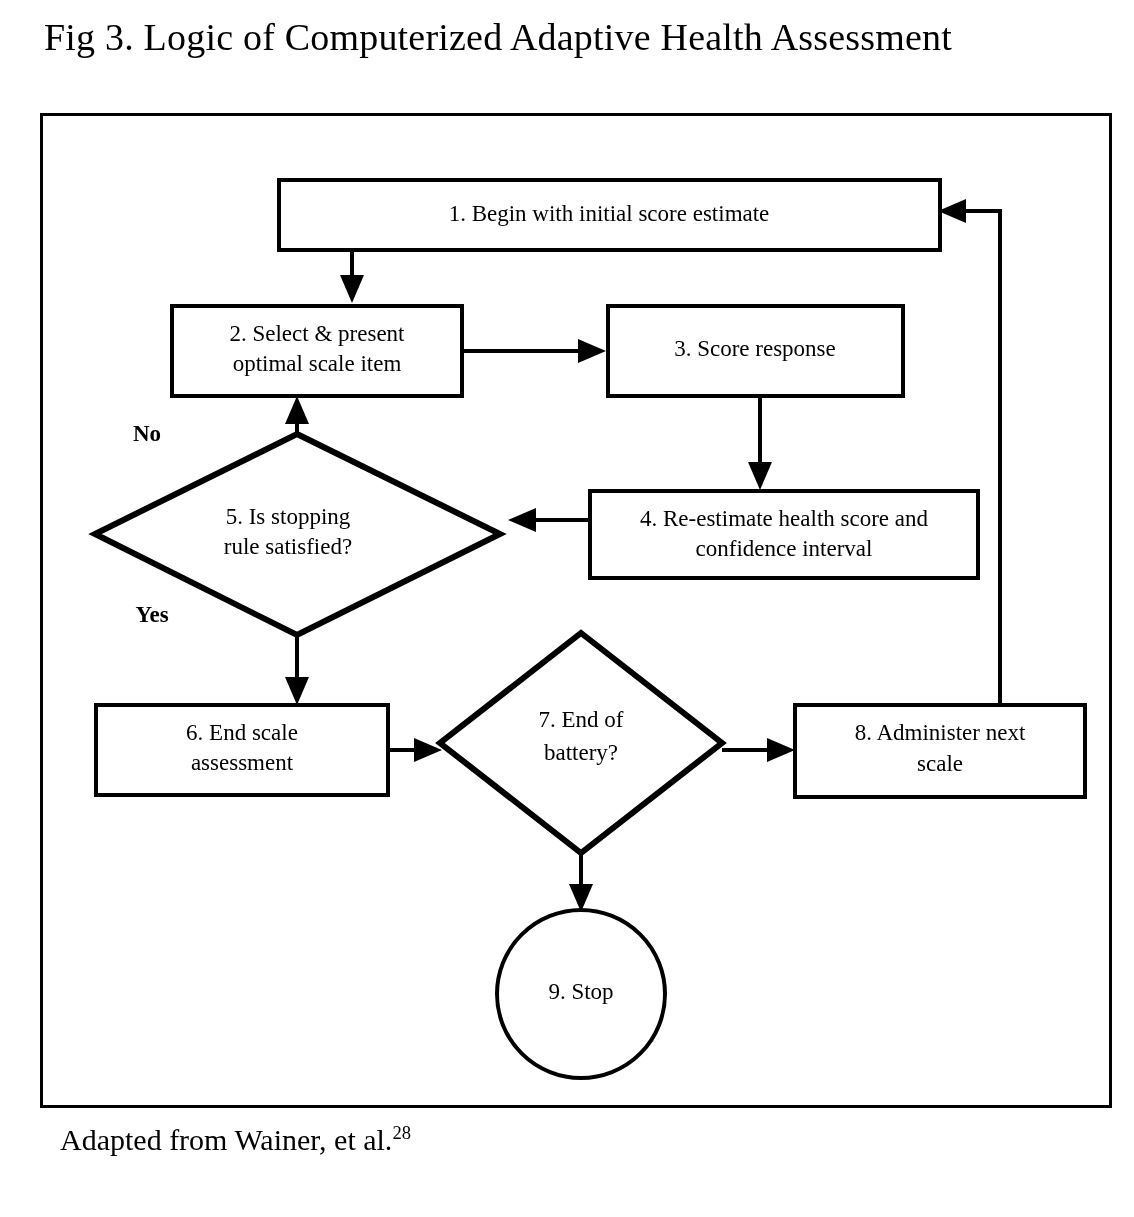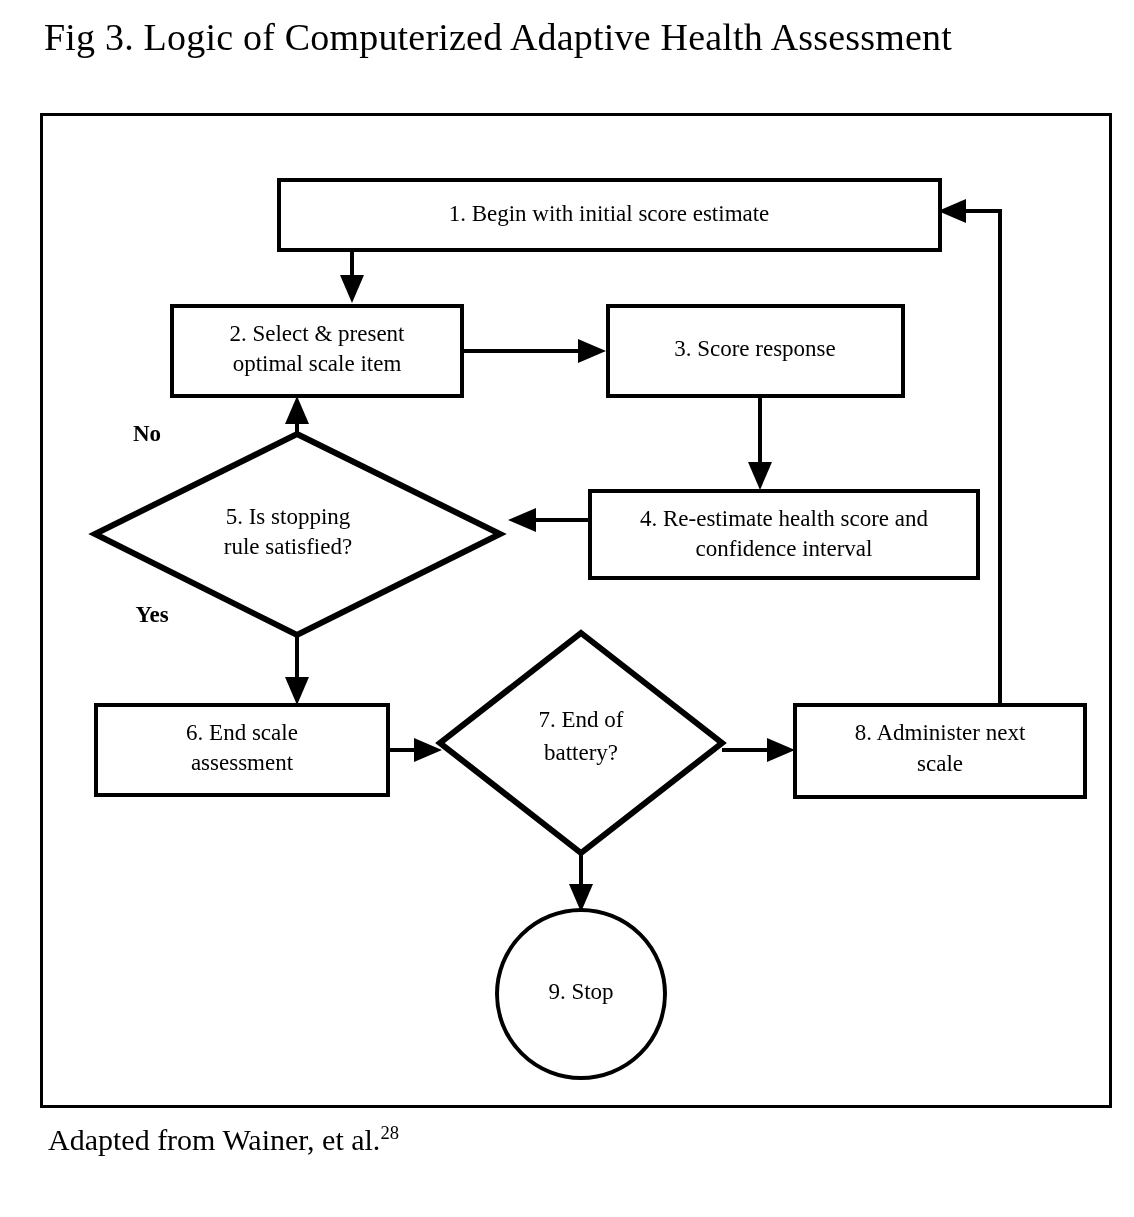--- a/index.html
+++ b/index.html
@@ -35,21 +35,21 @@
     left: 40px;
     top: 113px;
     width: 1072px;
     height: 995px;
     border: 3px solid #000000;
     box-sizing: border-box;
     background: #ffffff;
   }
   .fig-source {
     position: absolute;
-    left: 48px;
+    left: 60px;
     top: 1122px;
     font-size: 30px;
     line-height: 36px;
     white-space: nowrap;
   }
   .fig-source sup {
     font-size: 0.62em;
     vertical-align: super;
     line-height: 0;
   }

